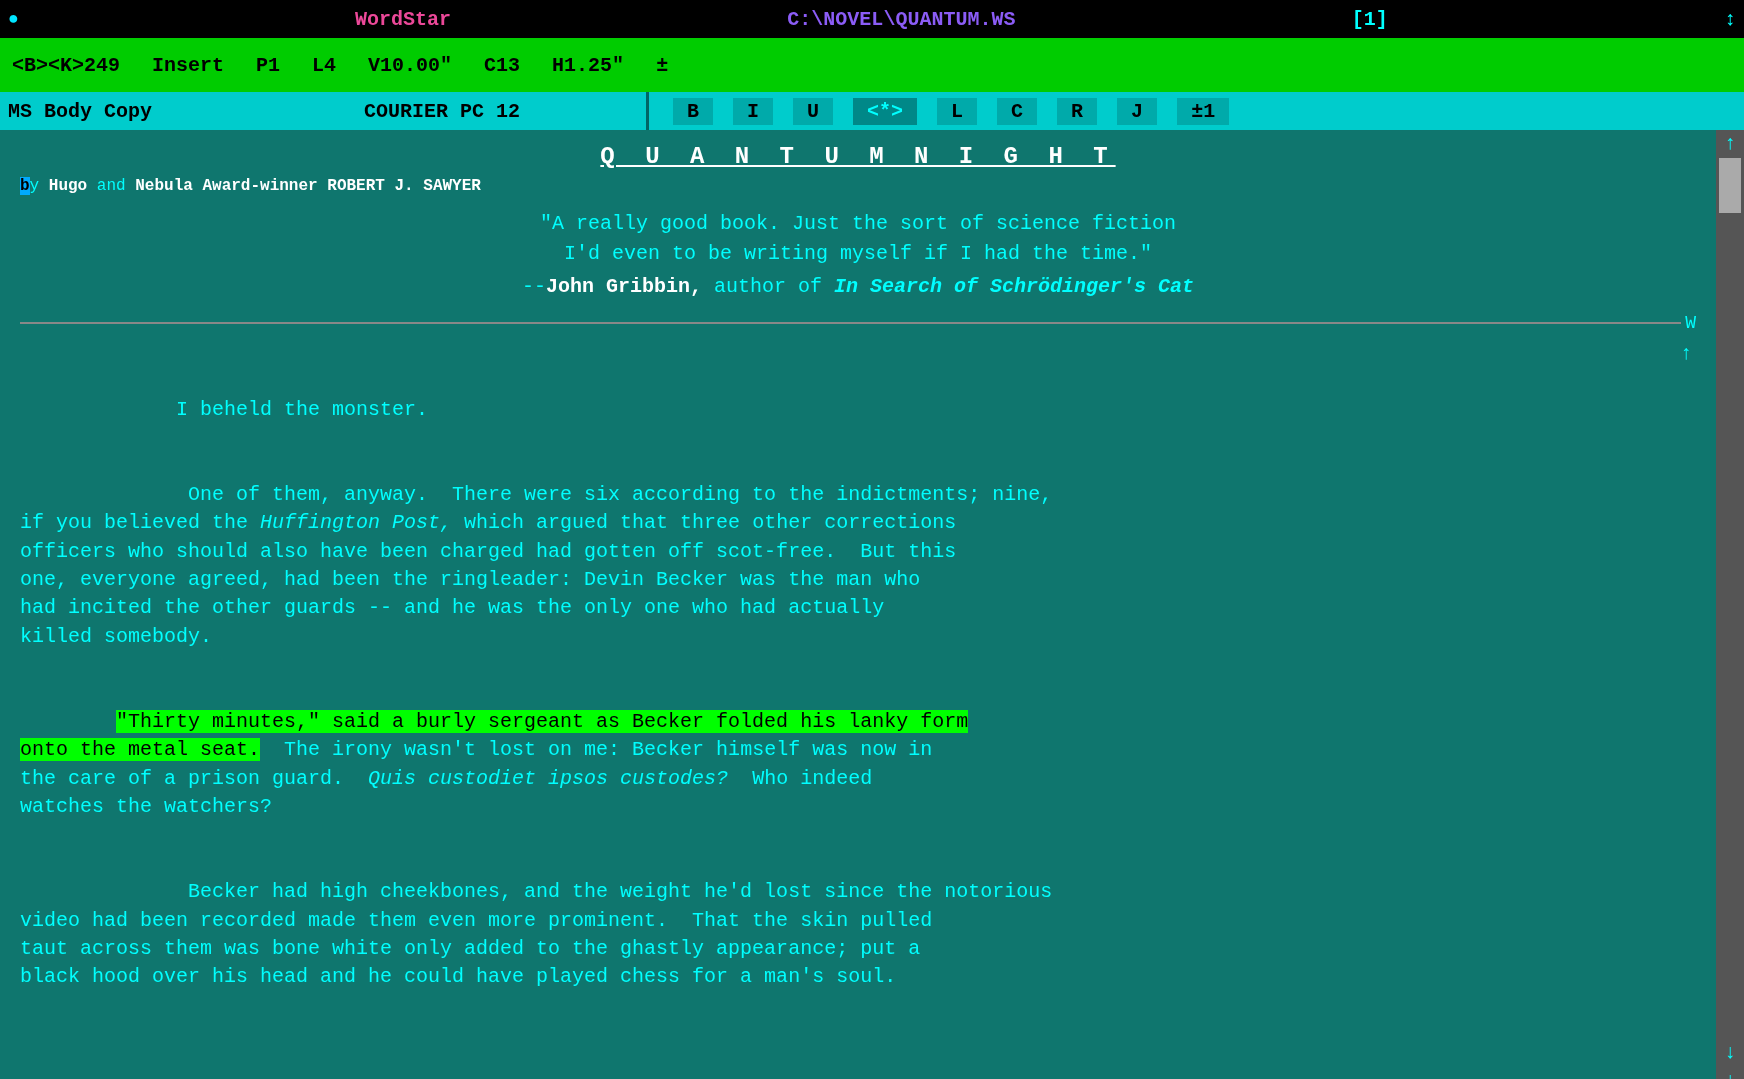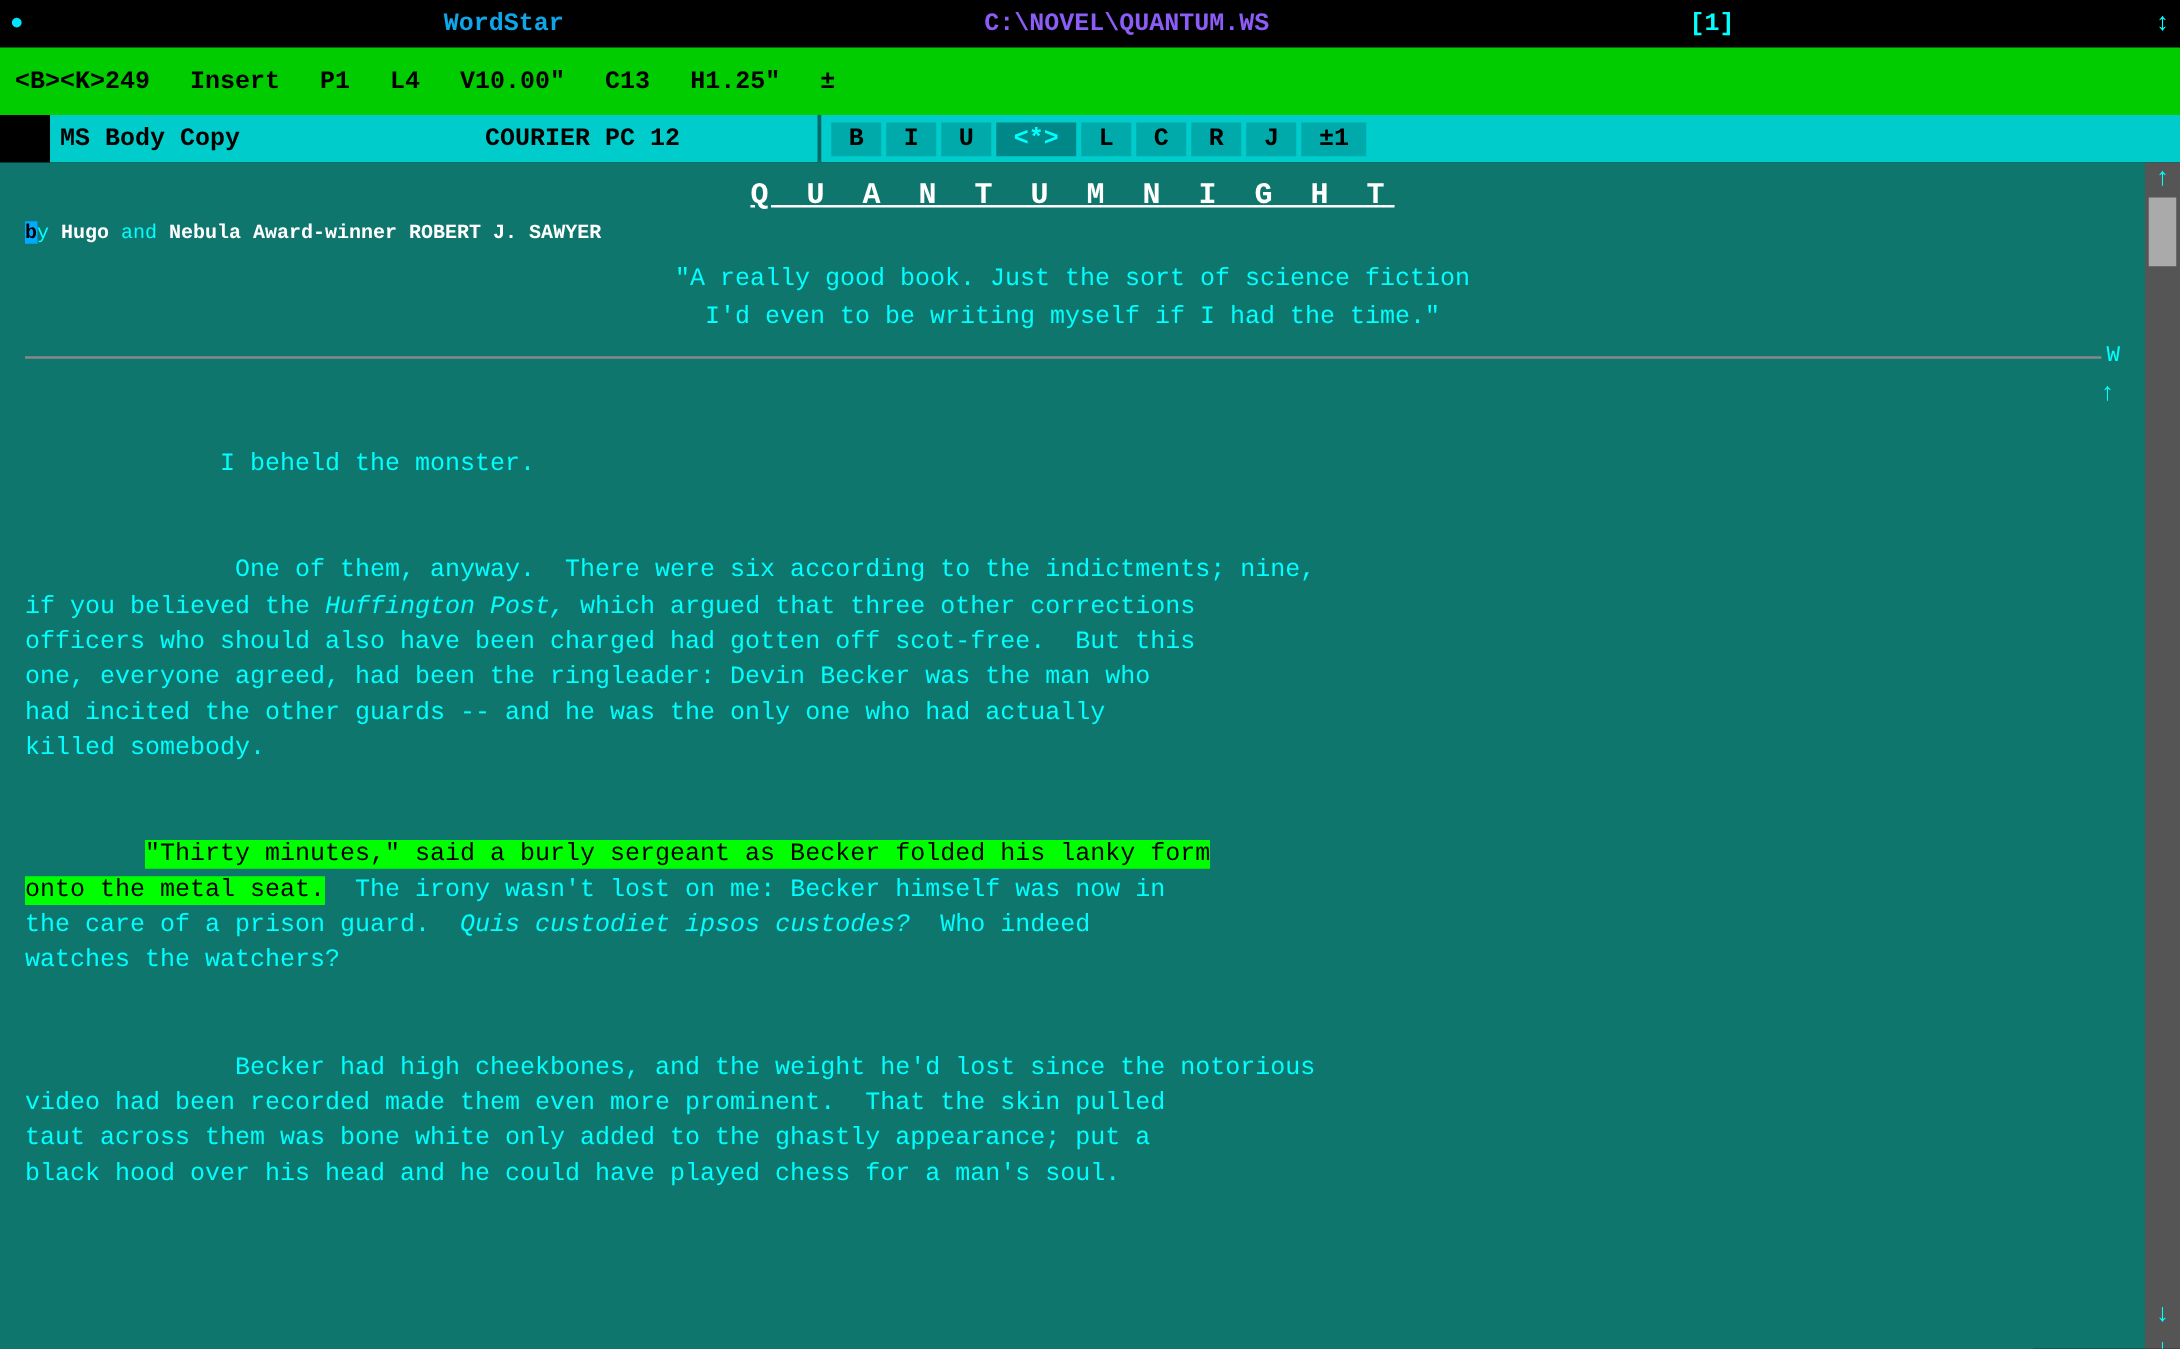--- a/index.html
+++ b/index.html
@@ -22,21 +22,21 @@
       height: 38px;
       padding: 0 8px;
       font-size: 20px;
       font-weight: bold;
     }
     #title-bar .dot {
       color: #00e5ff;
       font-size: 18px;
     }
     #title-bar .app-name {
-      color: #0ea5e9;
+      color: #ec4899;
       font-weight: bold;
     }
     #title-bar .file-path {
       color: #8b5cf6;
     }
     #title-bar .page-num {
       color: #00ffff;
     }
     #title-bar .scroll-arrow {
       color: #00ffff;
@@ -58,22 +58,21 @@
     
     #toolbar {
       background: #00cccc;
       color: #000;
       display: flex;
       align-items: center;
       height: 38px;
       padding: 0 8px;
       font-size: 20px;
       font-weight: bold;
-      gap: 0;
-      margin-left: 40px;
+      gap: 16px;
     }
     #toolbar .font-name {
       flex: 0 0 auto;
       min-width: 340px;
     }
     #toolbar .separator {
       background: #006666;
       width: 3px;
       height: 100%;
       margin: 0 6px;
@@ -266,20 +265,23 @@
 
       <div class="doc-subtitle">
         <span class="highlight-cursor">b</span><span class="cyan-text">y </span><span class="bold-white">Hugo</span><span class="cyan-text"> and </span><span class="bold-white"><span>Nebula Award</span><span>-winner</span></span><span class="cyan-text"> </span><span class="bold-white">ROBERT J. SAWYER</span>
       </div>
 
       <div class="doc-quote">
         <div>"A really good book.  Just the sort of science fiction</div>
         <div>I'd even to be writing myself if I had the time."</div>
       </div>
 
+      <div class="doc-attribution">
+        <span>--</span><span class="bold-white">John Gribbin,</span><span> author of </span><span class="italic-bold-cyan">In Search of Schrödinger's Cat</span>
+      </div>
 
       <div style="display:flex;align-items:center;margin:4px 0 4px 0;">
         <hr class="divider-line" style="flex:1;border-top:2px solid #888;">
         <span style="color:#00ffff;font-size:18px;padding-left:4px;">W</span>
       </div>
 
       <div style="text-align:right;color:#00ffff;font-size:20px;padding-right:4px;">↑</div>
 
       <div class="body-text">
         <span>     I beheld the monster.</span>

